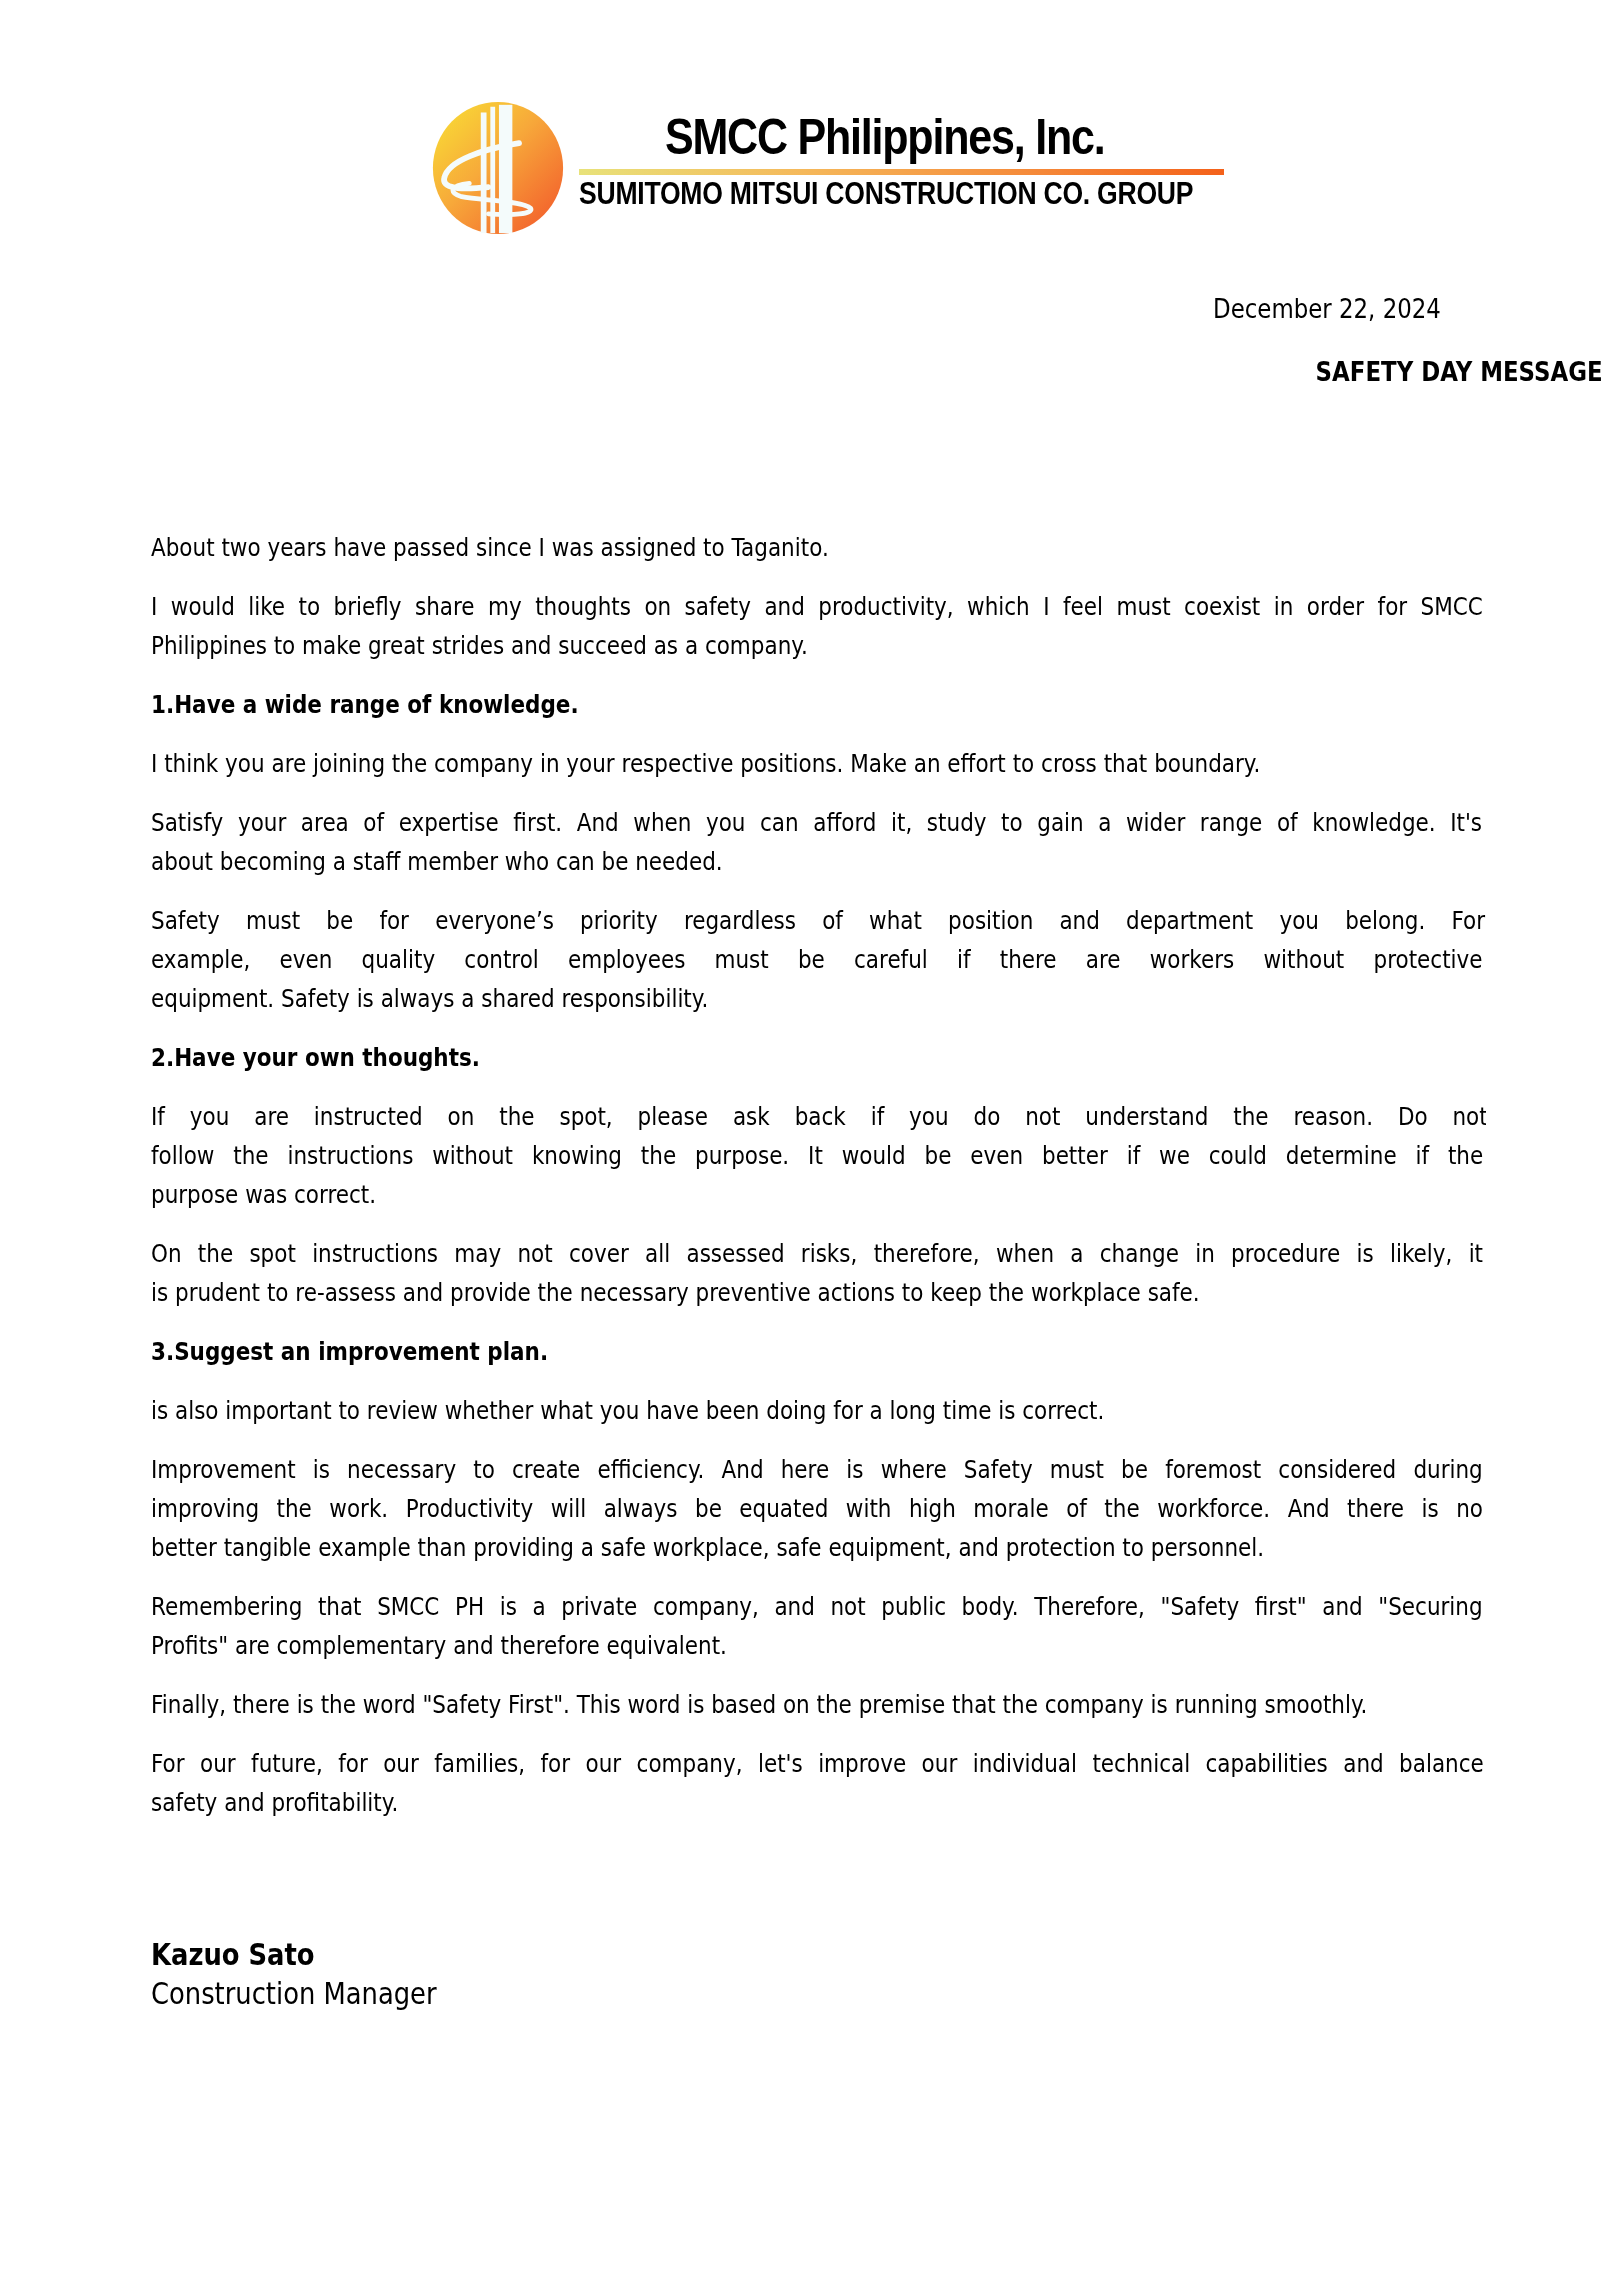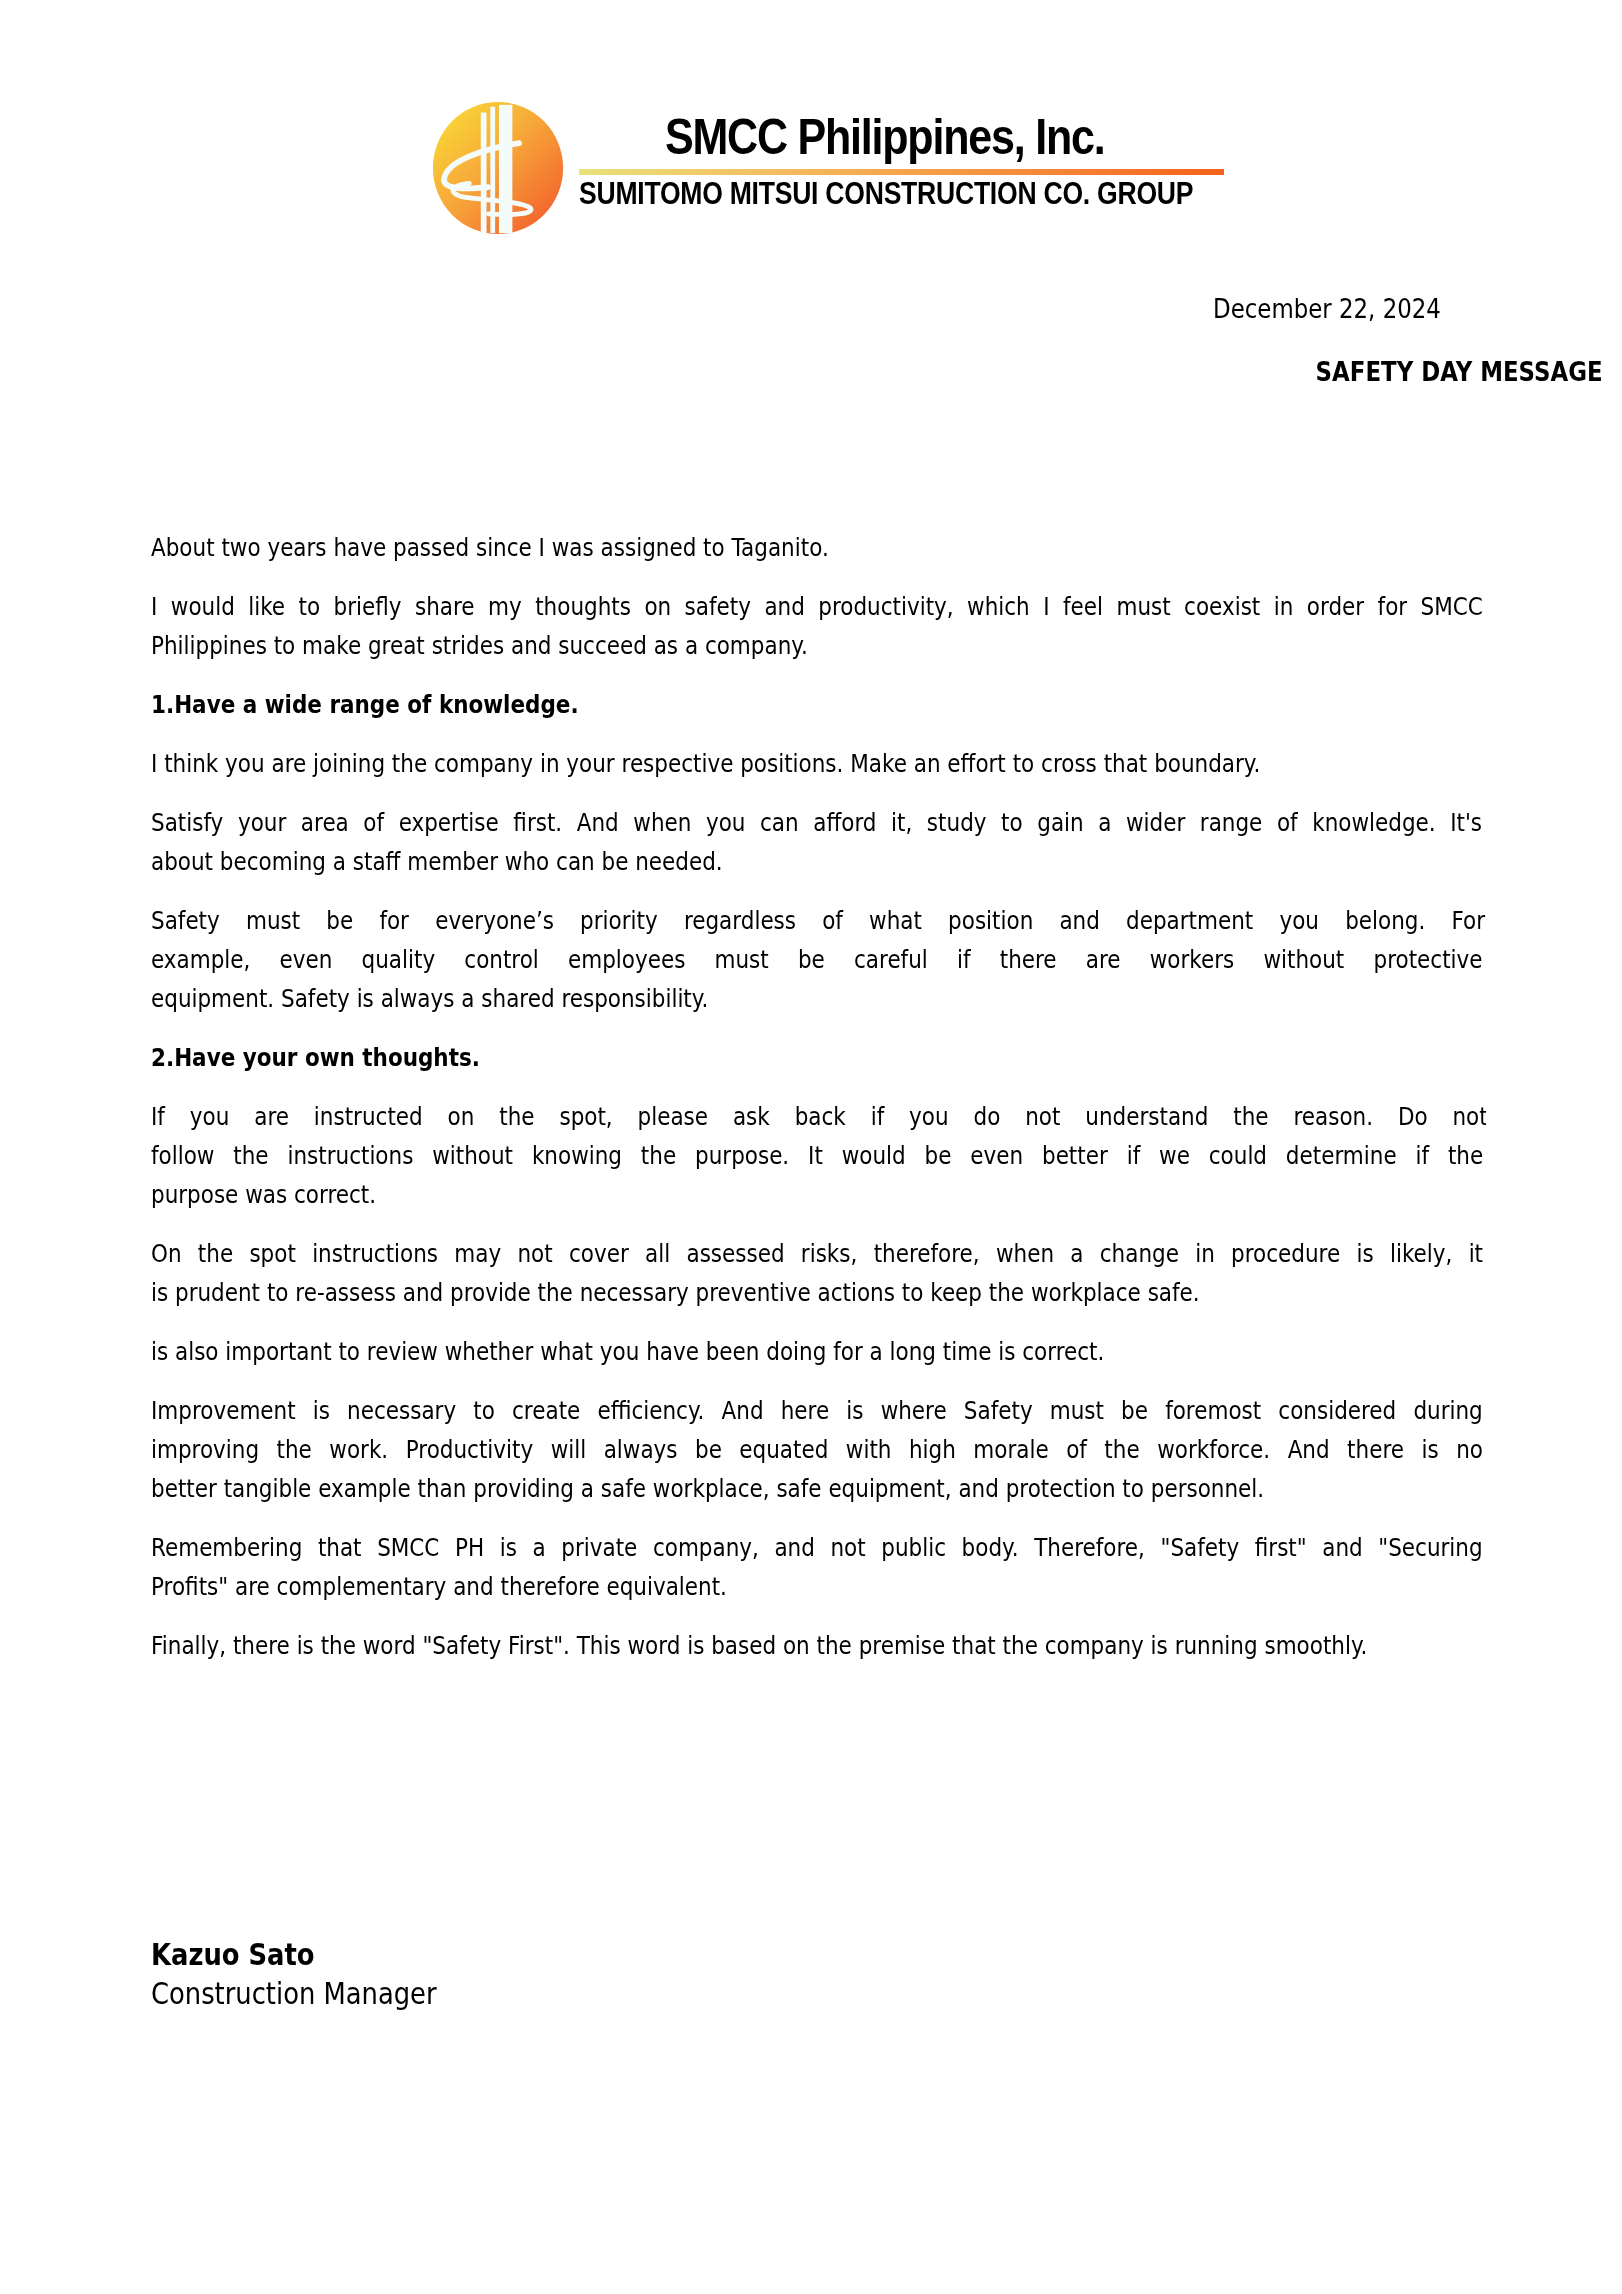--- a/index.html
+++ b/index.html
@@ -92,34 +92,41 @@
     </div>
     <div class="para">
       <div class="line"><span class="txt" style="transform: scaleX(0.86); word-spacing: 21px;">If you are instructed on the spot, please ask back if you do not understand the reason. Do not</span></div>
       <div class="line"><span class="txt" style="transform: scaleX(0.86); word-spacing: 14px;">follow the instructions without knowing the purpose. It would be even better if we could determine if the</span></div>
       <div class="line"><span class="txt" style="transform: scaleX(0.86);">purpose was correct.</span></div>
     </div>
     <div class="para">
       <div class="line"><span class="txt" style="transform: scaleX(0.86); word-spacing: 11px;">On the spot instructions may not cover all assessed risks, therefore, when a change in procedure is likely, it</span></div>
       <div class="line"><span class="txt" style="transform: scaleX(0.86);">is prudent to re-assess and provide the necessary preventive actions to keep the workplace safe.</span></div>
     </div>
+    <div class="para heading">
+      <div class="line"><span class="txt" style="transform: scaleX(0.86);">3.Suggest an improvement plan.</span></div>
+    </div>
     <div class="para">
       <div class="line"><span class="txt" style="transform: scaleX(0.86);">is also important to review whether what you have been doing for a long time is correct.</span></div>
     </div>
     <div class="para">
       <div class="line"><span class="txt" style="transform: scaleX(0.86); word-spacing: 12px;">Improvement is necessary to create efficiency. And here is where Safety must be foremost considered during</span></div>
       <div class="line"><span class="txt" style="transform: scaleX(0.86); word-spacing: 12.4px;">improving the work. Productivity will always be equated with high morale of the workforce. And there is no</span></div>
       <div class="line"><span class="txt" style="transform: scaleX(0.86);">better tangible example than providing a safe workplace, safe equipment, and protection to personnel.</span></div>
     </div>
     <div class="para">
       <div class="line"><span class="txt" style="transform: scaleX(0.86); word-spacing: 10.2px;">Remembering that SMCC PH is a private company, and not public body. Therefore, "Safety first" and "Securing</span></div>
       <div class="line"><span class="txt" style="transform: scaleX(0.86);">Profits" are complementary and therefore equivalent.</span></div>
     </div>
     <div class="para">
       <div class="line"><span class="txt" style="transform: scaleX(0.86);">Finally, there is the word "Safety First". This word is based on the premise that the company is running smoothly.</span></div>
     </div>
+    <div class="para">
+      <div class="line"><span class="txt" style="transform: scaleX(0.86); word-spacing: 10px;">For our future, for our families, for our company, let's improve our individual technical capabilities and balance</span></div>
+      <div class="line"><span class="txt" style="transform: scaleX(0.86);">safety and profitability.</span></div>
+    </div>
   </div>
 
 <div class="signature">
   <div class="line sig-name"><span class="txt">Kazuo Sato</span></div>
   <div class="line sig-position"><span class="txt">Construction Manager</span></div>
 </div>
 
 
 </body></html>

